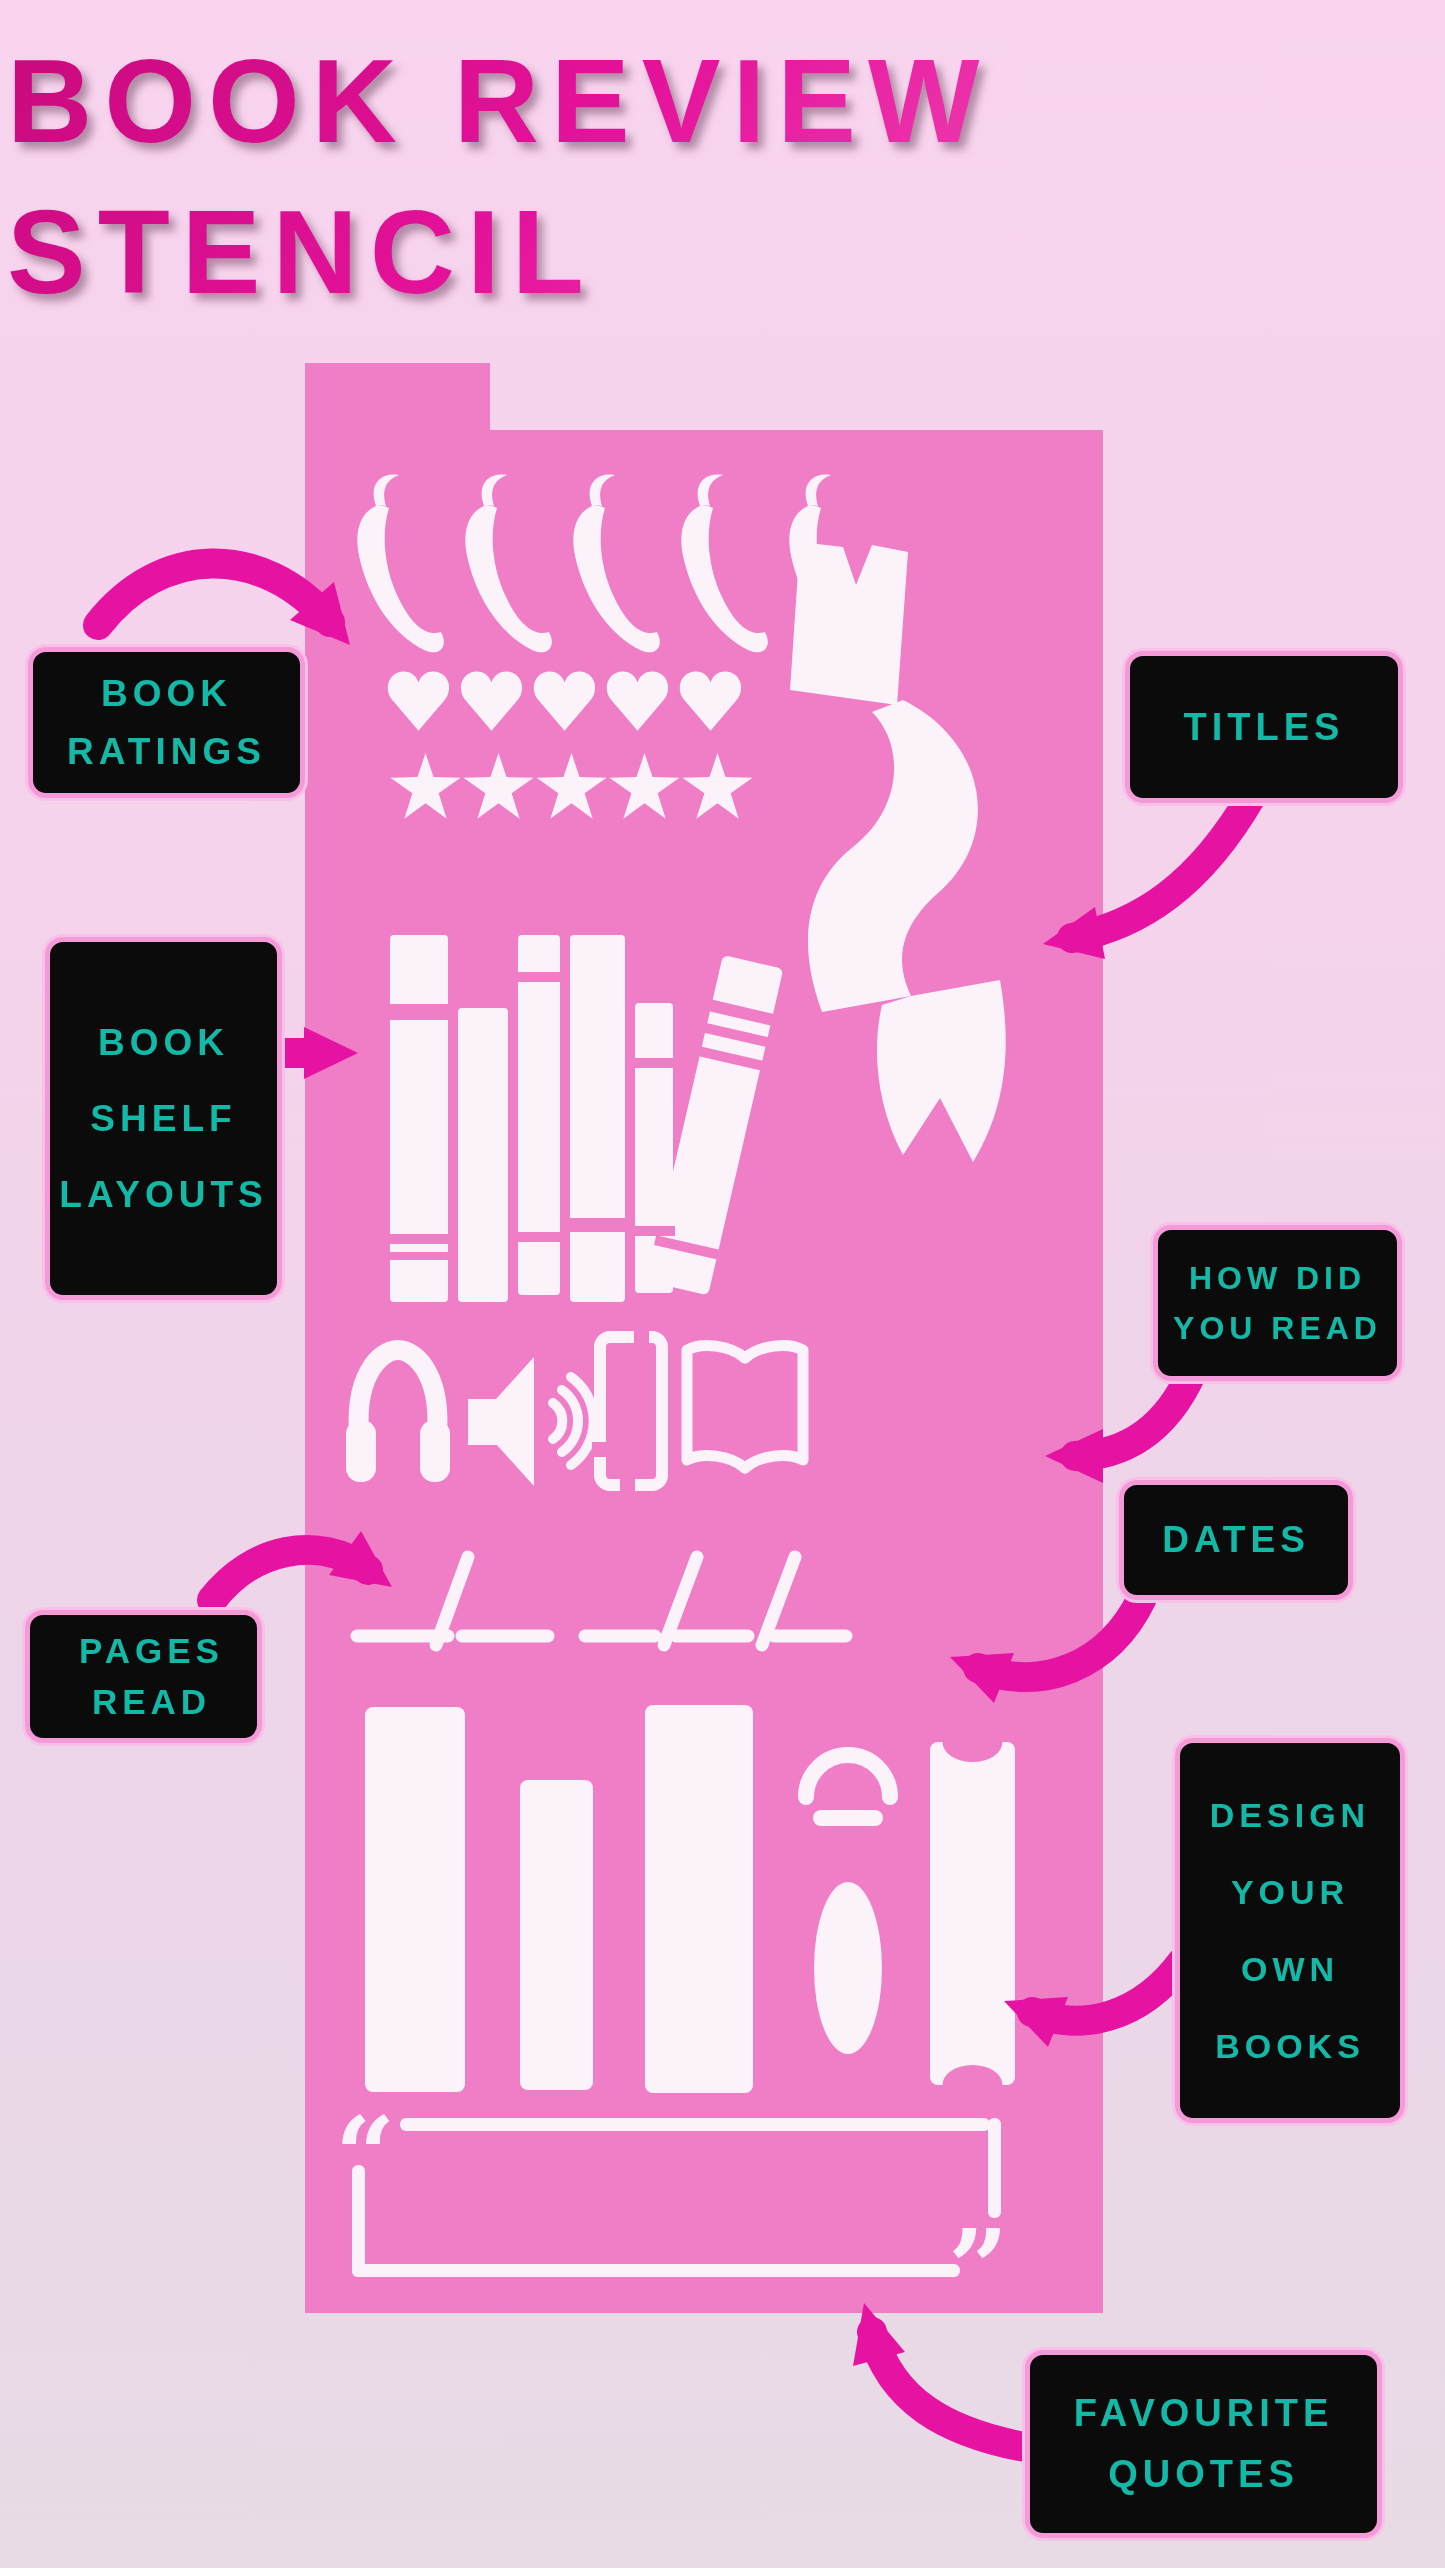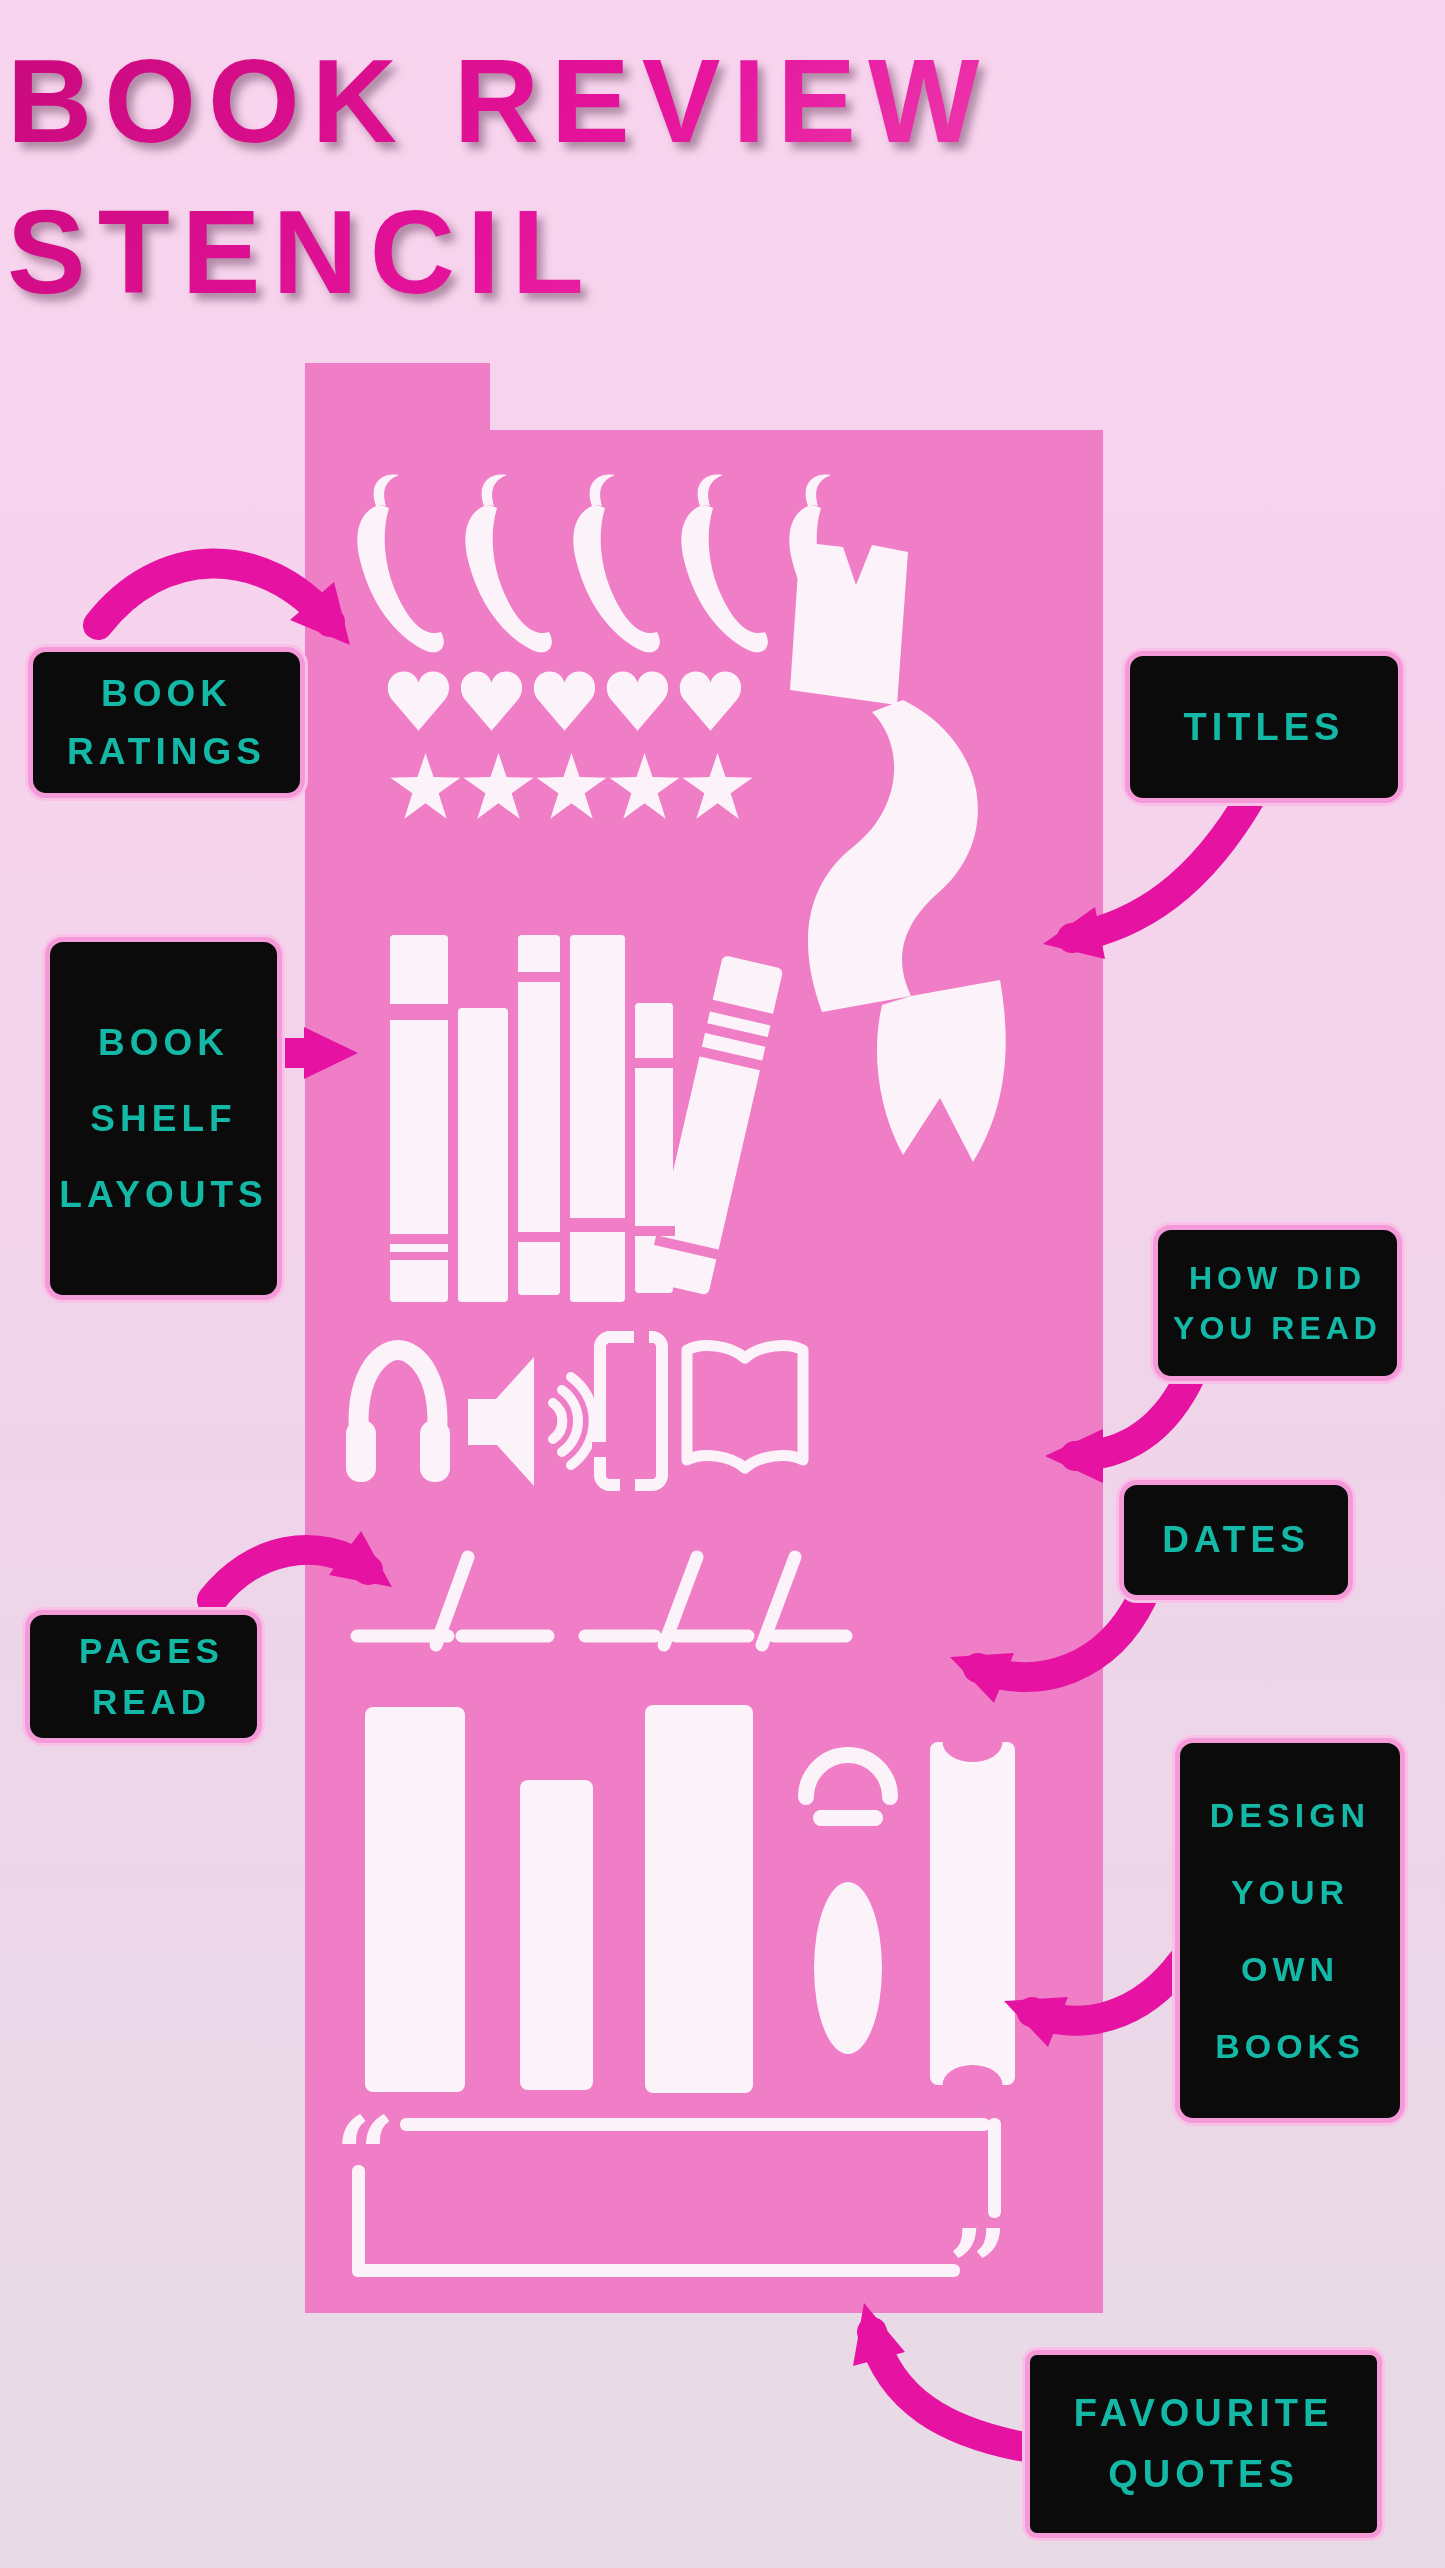--- a/index.html
+++ b/index.html
@@ -25,21 +25,21 @@
     color:#14b8a6;font-weight:bold;text-align:center;
   }
   .label span{display:block;letter-spacing:5px;}
   #lab-book-ratings{left:28px;top:647px;width:277px;height:151px;font-size:37px;gap:16px;}
   #lab-titles{left:1125px;top:635px;width:278px;height:152px;font-size:38px;margin-top:16px;}
   #lab-shelf{left:45px;top:937px;width:237px;height:363px;font-size:37px;gap:34px;}
   #lab-how{left:1153px;top:1225px;width:249px;height:156px;font-size:32px;gap:13px;}
   #lab-dates{left:1119px;top:1472px;width:234px;height:120px;font-size:37px;margin-top:8px;}
   #lab-pages{left:25px;top:1610px;width:237px;height:133px;font-size:35px;gap:11px;padding-left:16px;}
   #lab-design{left:1175px;top:1738px;width:230px;height:385px;font-size:34px;gap:38px;}
-  #lab-quotes{left:1025px;top:2350px;width:357px;height:188px;font-size:38px;gap:18px;border-radius:12px;}
+  #lab-quotes{left:1025px;top:2350px;width:357px;height:188px;font-size:38px;gap:18px;}
 </style>
 </head>
 <body>
 
 <div class="title">
   <div>BOOK REVIEW</div>
   <div>STENCIL</div>
 </div>
 
 <svg class="scene" viewBox="0 0 1445 2568">

